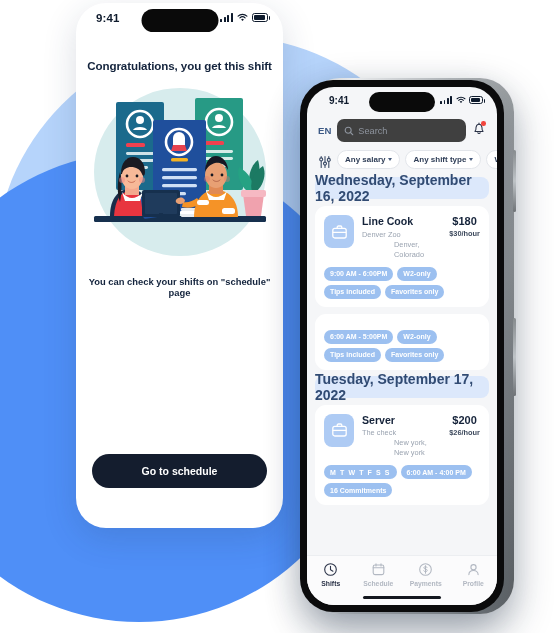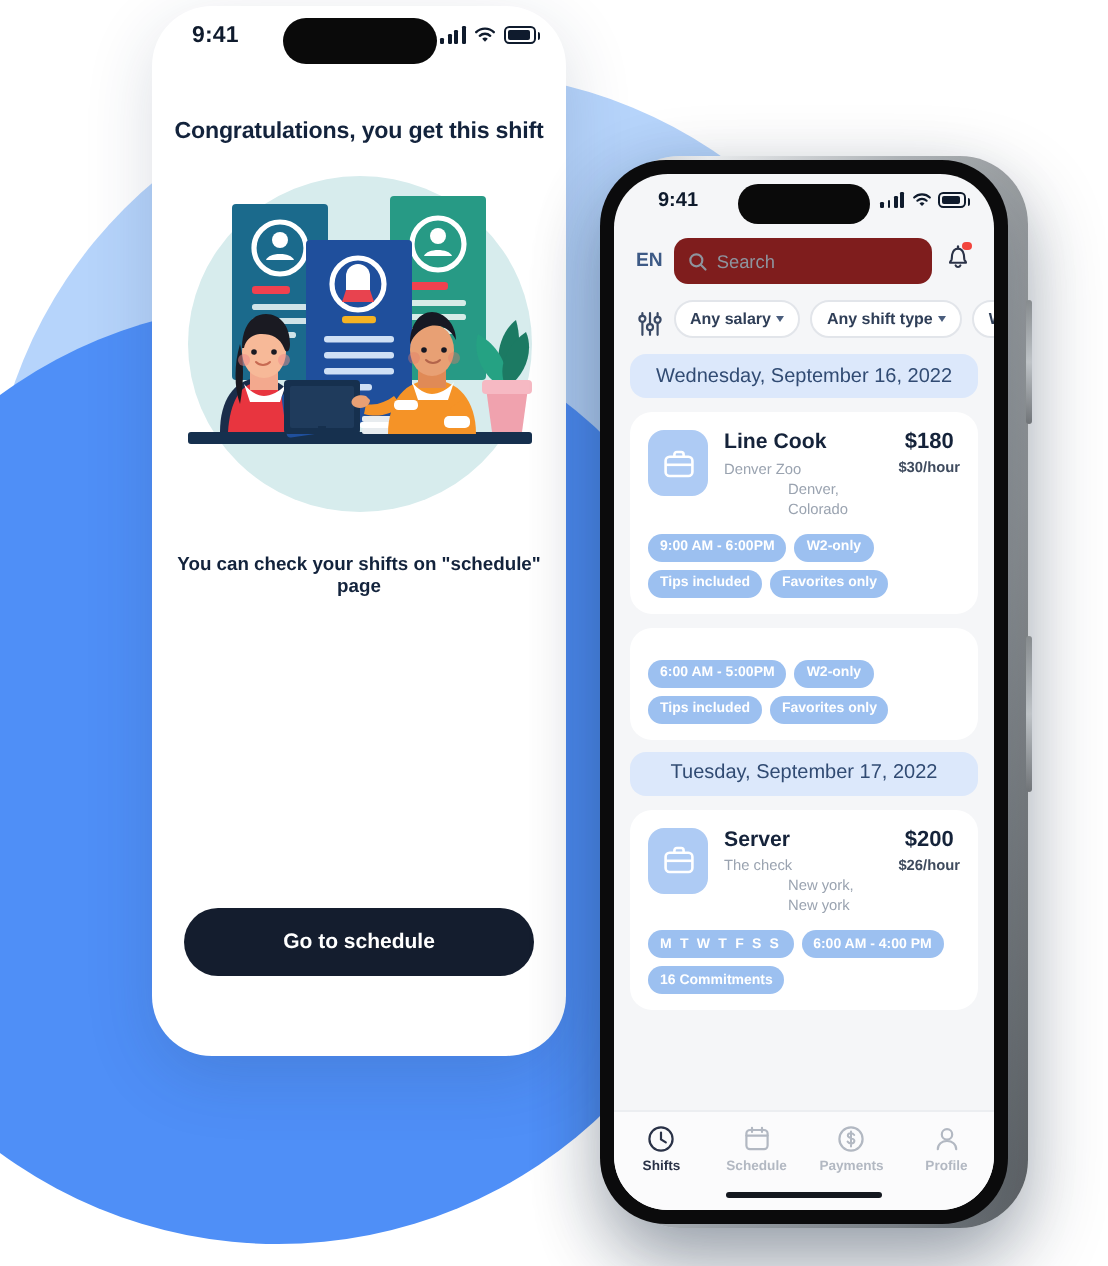--- a/index.html
+++ b/index.html
@@ -139,21 +139,21 @@
   
   .pr-searchrow{
     display:flex; align-items:center; gap:6px;
     padding:2px 11px 0 11px;
   }
   .pr-lang{
     font-size:9.6px; font-weight:bold; color:#3d5a86; flex:0 0 auto;
     cursor:pointer;
   }
   .pr-search{
-    flex:1; height:23px; border-radius:7px; background:#7f1d1d;
+    flex:1; height:23px; border-radius:7px; background:#404040;
     display:flex; align-items:center; gap:4px; padding:0 7px;
     cursor:text;
   }
   .pr-search .mag{ flex:0 0 auto; }
   .pr-search span{ font-size:9.2px; color:#8e949e; }
   .pr-bell{ position:relative; flex:0 0 auto; cursor:pointer; }
   .pr-bell .dot{
     position:absolute; right:0px; top:0px; width:4.6px; height:4.6px;
     border-radius:50%; background:#f2453d;
   }
@@ -171,23 +171,22 @@
     font-size:8px; color:#2f3e57; font-weight:bold; cursor:pointer;
     white-space:nowrap;
   }
   .cv{ width:0;height:0;border-left:2.6px solid transparent;border-right:2.6px solid transparent;border-top:3.2px solid #4a5d7d; }
 
   
   .pr-list{ padding:8px 8px 0 8px; }
   .date-hdr{
     height:22px; border-radius:8px; background:#dce8fb;
     display:flex; align-items:center; justify-content:center;
-    font-size:10px; font-weight:normal; color:#2e4karma;
+    font-size:14px; font-weight:bold; color:#2e4karma;
     color:#2e4karma;
-    text-align:right;
   }
   .date-hdr{ color:#314b73; }
   .card{
     background:#ffffff; border-radius:11px;
     margin-top:7px; padding:9px 9px 8px 9px;
   }
   .card-top{ display:flex; align-items:flex-start; gap:8px; }
   .brief{
     flex:0 0 auto; width:30px; height:33px; border-radius:8px;
     background:#aecbf4; display:flex; align-items:center; justify-content:center;

